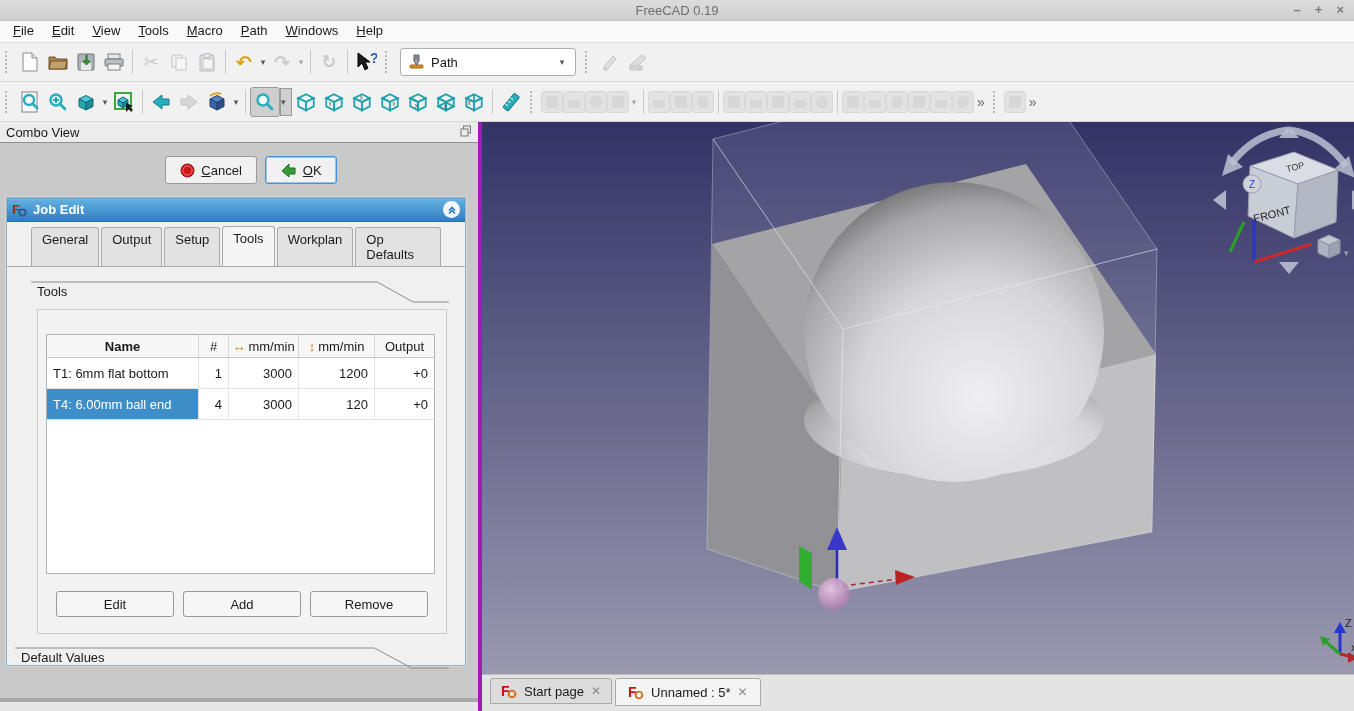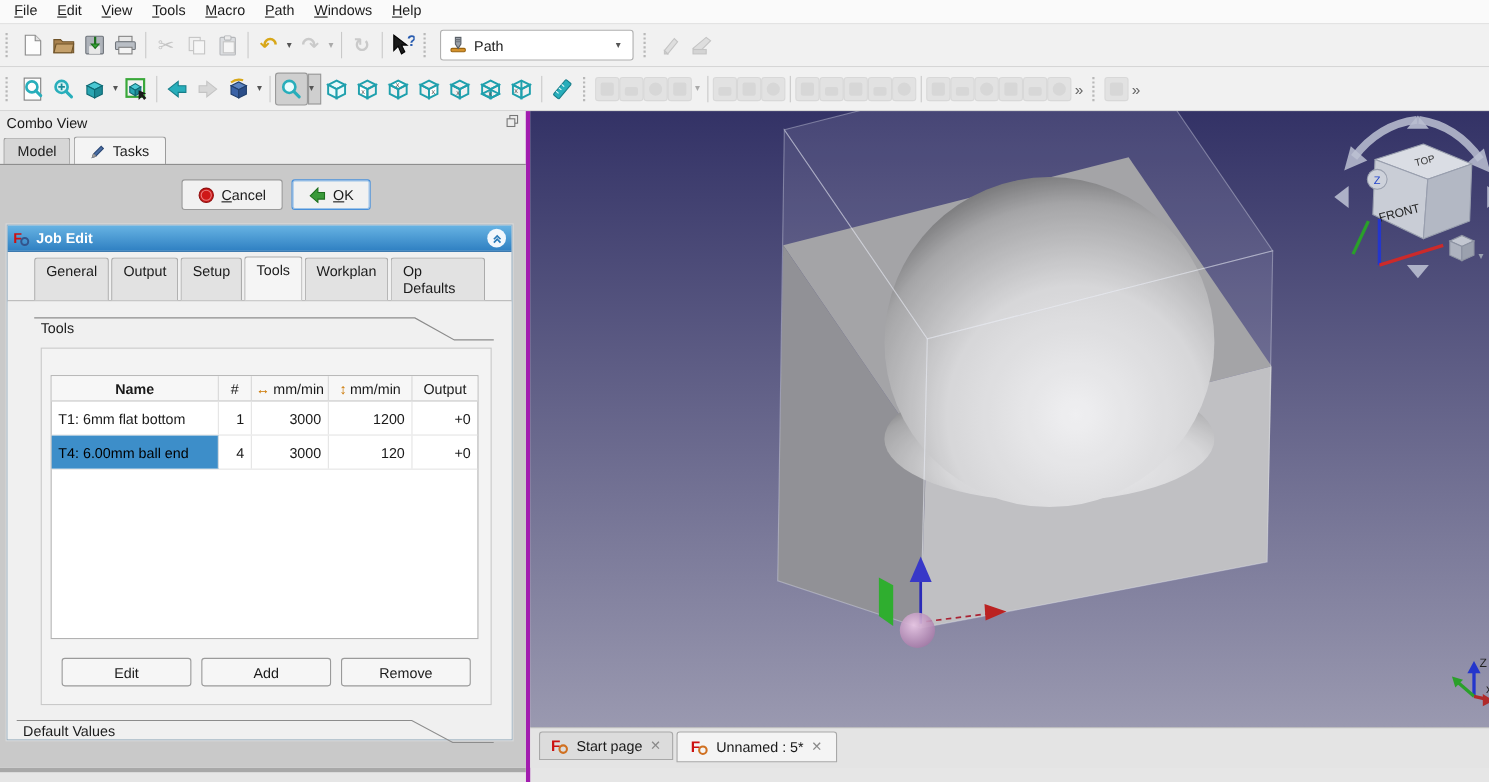--- a/index.html
+++ b/index.html
@@ -64,39 +64,47 @@
   .ttable{position:absolute;left:8px;top:24px;width:387px;height:238px;background:#fff;border:1px solid #b2b2b2;display:flex;flex-direction:column;}
   .trow{display:grid;grid-template-columns:152px 30px 70px 76px 59px;flex:none;}
   .thead{height:22px;background:#f7f7f7;border-bottom:1px solid #c8c8c8;}
   .thead .cell{display:flex;align-items:center;justify-content:center;gap:3px;border-right:1px solid #d8d8d8;}
   .thead .cell:last-child{border-right:none;}
   .feed-arrow{color:#cc7700;font-weight:bold;}
   .tdata{height:30px;border-bottom:1px solid #e4e4e4;}
   .tdata .cell{display:flex;align-items:center;border-right:1px solid #e4e4e4;padding:0 6px;}
   .tdata .cell:last-child{border-right:none;}
   .cell.num{justify-content:flex-end;}
-  .cell.name-sel{background:#3d8ec9;color:#000000;}
+  .cell.name-sel{background:#3d8ec9;color:#ffffff;}
   .gbtn-row{position:absolute;left:18px;right:18px;bottom:16px;display:flex;gap:9px;}
   .gbtn{flex:1;height:24px;background:#f6f6f6;border:1px solid #9a9a9a;border-radius:3px;display:flex;align-items:center;justify-content:center;}
   
   .right-col{flex:1;display:flex;flex-direction:column;min-width:0;}
   .viewport{height:560px;position:relative;background:linear-gradient(180deg,#333266,#9a99b0);}
   .viewport svg{position:absolute;left:0;top:0;}
   
   .mdi-bar{height:33px;background:#e4e4e4;border-top:1px solid #bdbdbd;display:flex;align-items:flex-start;padding:3px 0 0 8px;gap:3px;}
   .mtab{display:flex;align-items:center;gap:7px;padding:4px 10px;border:1px solid #a8a8a8;border-radius:3px 3px 0 0;background:#dcdcdc;}
   .mtab.active{background:#f4f4f4;padding:5px 12px;}
   .mclose{color:#8a8a8a;font-weight:bold;font-size:12px;}
   u{text-decoration:underline;}
 </style>
 </head>
 <body>
 
 <div id="app">
 
+  <div class="titlebar">
+    <span class="title">FreeCAD 0.19</span>
+    <span class="win-controls">
+      <span>–</span>
+      <span>+</span>
+      <span>×</span>
+    </span>
+  </div>
 
   <div class="menubar">
     <span class="menu-item mnemonic"><u>F</u>ile</span>
     <span class="menu-item mnemonic"><u>E</u>dit</span>
     <span class="menu-item mnemonic"><u>V</u>iew</span>
     <span class="menu-item mnemonic"><u>T</u>ools</span>
     <span class="menu-item mnemonic"><u>M</u>acro</span>
     <span class="menu-item mnemonic"><u>P</u>ath</span>
     <span class="menu-item mnemonic"><u>W</u>indows</span>
     <span class="menu-item mnemonic"><u>H</u>elp</span>
@@ -414,32 +422,20 @@
   <div id="main">
 
     <div class="left-panel">
       <div class="combo-title-row">
         <span>Combo View</span>
         <span class="float-btn">
           <svg width="12" height="12" viewBox="0 0 12 12">
               <rect x="3.5" y="1" width="7" height="7" fill="none" stroke="#777"></rect>
               <rect x="1" y="4" width="7" height="7" fill="#ececec" stroke="#777"></rect>
             </svg>
-        </span>
-      </div>
-      <div class="combo-tabs-row">
-        <span class="ctab">
-            <span>Model</span>
-          </span>
-        <span class="ctab active">
-          <svg width="14" height="14" viewBox="0 0 14 14">
-              <path d="M2 12 L3 9 L10 2 L12 4 L5 11 Z" fill="#4a6fa5" stroke="#2d4a77"></path>
-              <path d="M2 12 L3 9 L5 11 Z" fill="#d8d8d8" stroke="#888"></path>
-            </svg>
-          <span>Tasks</span>
         </span>
       </div>
       <div class="tasks-area">
         <div class="dlg-row">
           <span class="dlg-btn">
             <svg width="15" height="15" viewBox="0 0 15 15">
                 <circle cx="7.5" cy="7.5" r="6.5" fill="#cf1717" stroke="#8e0f0f"></circle>
                 <circle cx="7.5" cy="7.5" r="4.6" fill="none" stroke="#e87a7a"></circle>
               </svg>
             <span class="mnemonic"><u>C</u>ancel</span>

